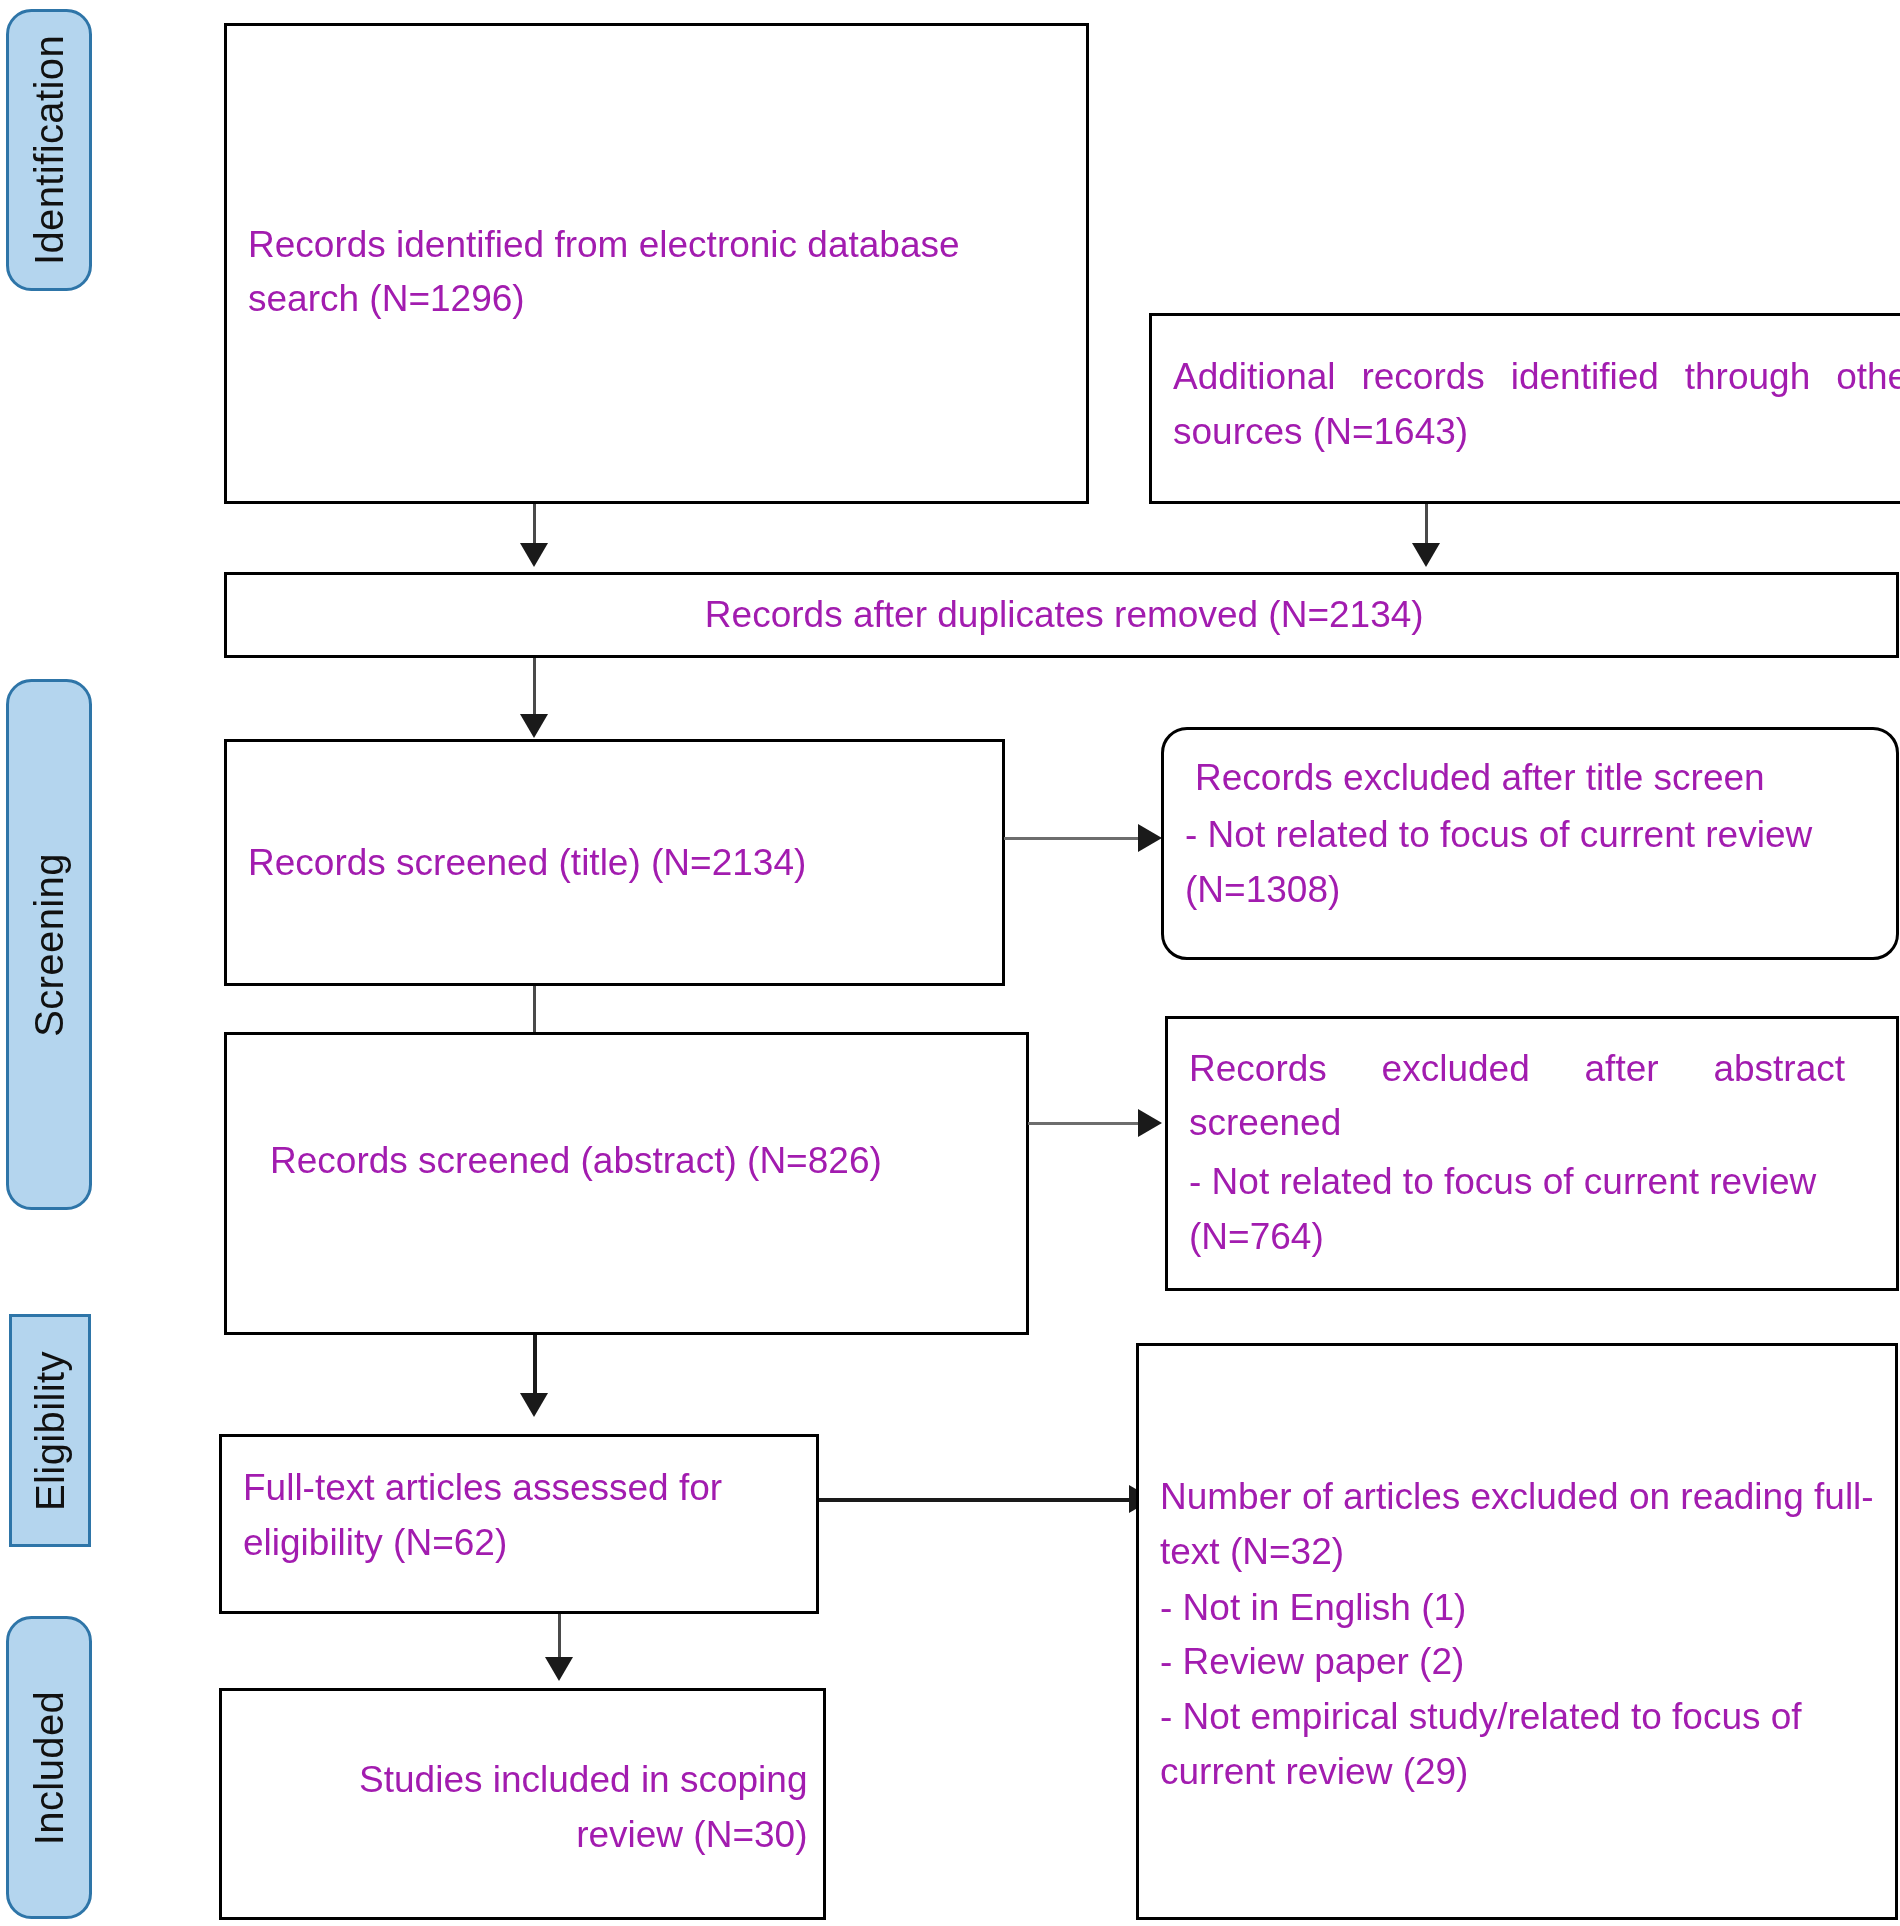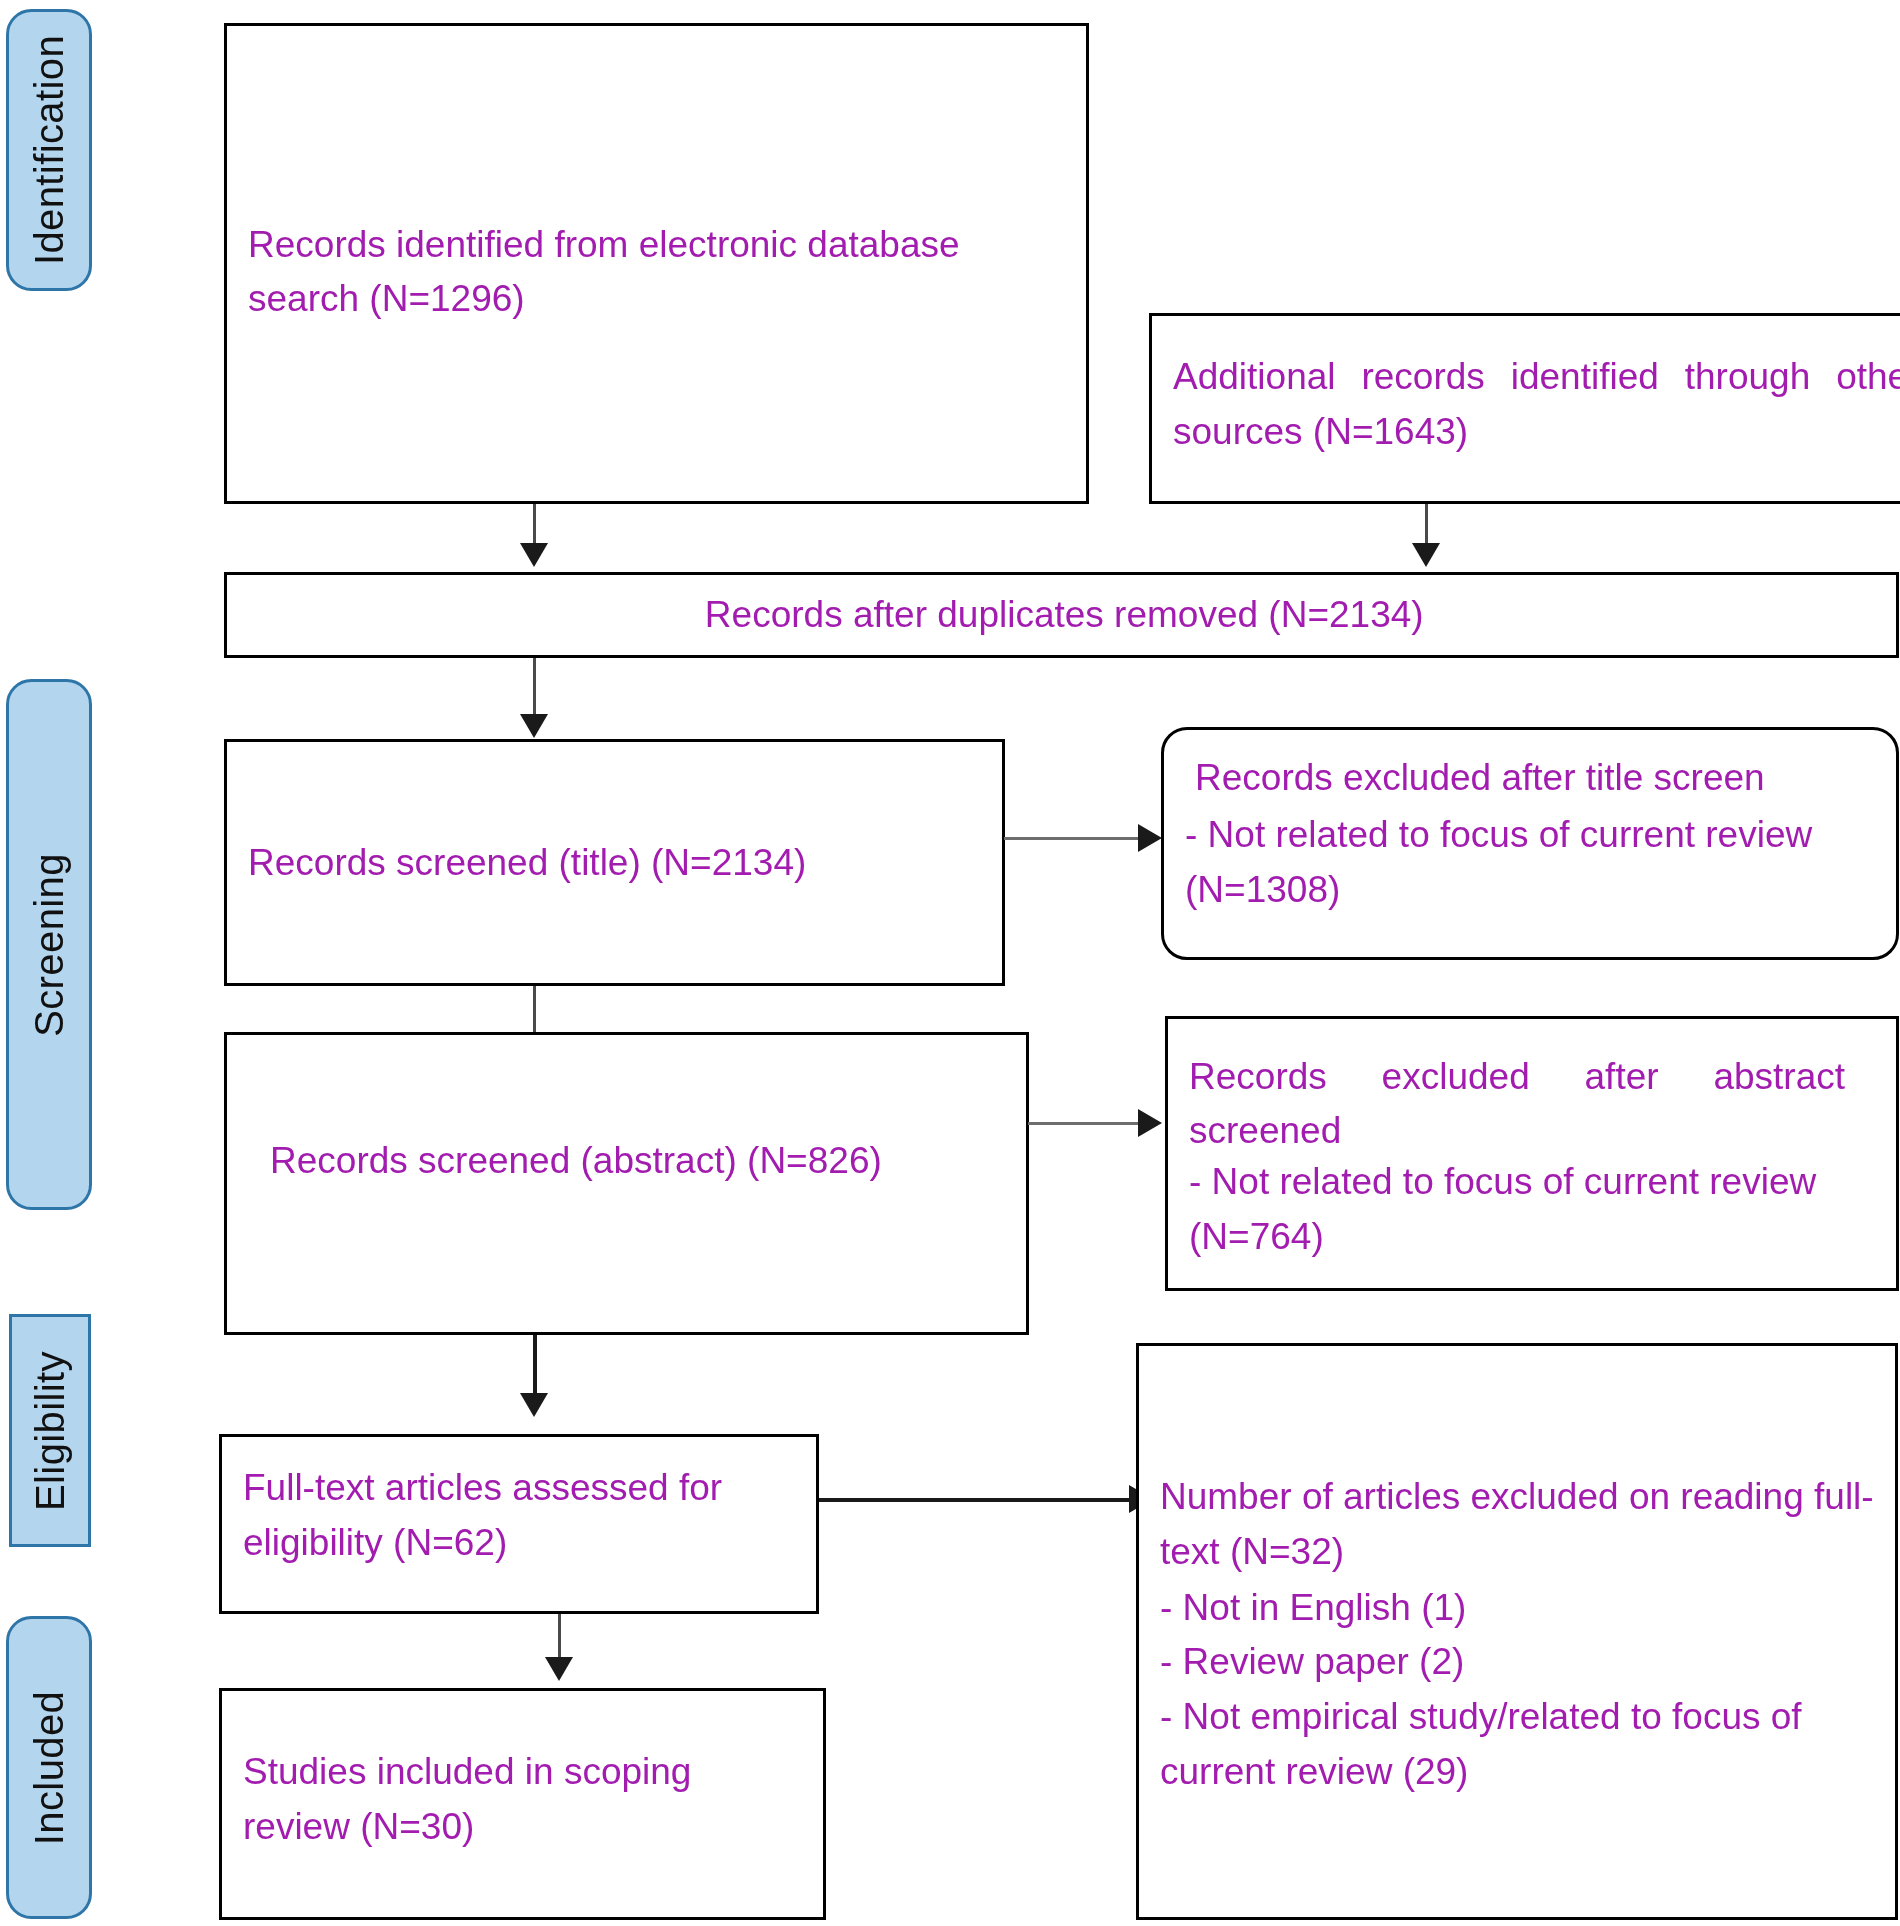--- a/index.html
+++ b/index.html
@@ -150,21 +150,21 @@
   <div class="arrow-down" style="left:520px; top:1042px;"></div>
 
   <div class="flow-box" style="left:224px; top:1032px; width:805px; height:303px;">
     <div class="box-text" style="top:99px;margin-left:22px;">Records screened (abstract) (N=826)</div>
   </div>
 
   <div class="conn-line-h" style="left:1028px; top:1122px; width:120px; height:2.8px;"></div>
   <div class="arrow-right" style="left:1138px; top:1109px;"></div>
 
   <div class="flow-box" style="left:1165px; top:1016px; width:734px; height:275px;">
-    <div class="box-text justified" style="top:22.6px; width:656px;margin-top:8px;">Records excluded after abstract screened</div>
+    <div class="box-text justified" style="top:22.6px; width:656px;">Records excluded after abstract screened</div>
     <div class="box-text" style="top:136px;">- Not related to focus of current review (N=764)</div>
   </div>
 
   <div class="conn-line-v thick" style="left:533px; top:1335px; width:3.5px; height:65px;"></div>
   <div class="arrow-down" style="left:520px; top:1393px;"></div>
 
   <div class="flow-box" style="left:219px; top:1434px; width:600px; height:180px;">
     <div class="box-text" style="top:24px;">Full-text articles assessed for eligibility (N=62)</div>
   </div>
 
@@ -175,17 +175,17 @@
     <div class="box-text" style="top:124px;">Number of articles excluded on reading full-text (N=32)</div>
     <div class="box-text" style="top:235px;">- Not in English (1)</div>
     <div class="box-text" style="top:289px;">- Review paper (2)</div>
     <div class="box-text" style="top:344px;">- Not empirical study/related to focus of current review (29)</div>
   </div>
 
   <div class="conn-line-v" style="left:558px; top:1614px; width:2.8px; height:49px;"></div>
   <div class="arrow-down" style="left:545px; top:1657px;"></div>
 
   <div class="flow-box" style="left:219px; top:1688px; width:607px; height:232px;">
-    <div class="box-text" style="top:54px;">Studies included in scoping review (N=30)</div>
+    <div class="box-text" style="top:62px;text-align:right;">Studies included in scoping review (N=30)</div>
   </div>
 
 </div>
 
 
 </body></html>

